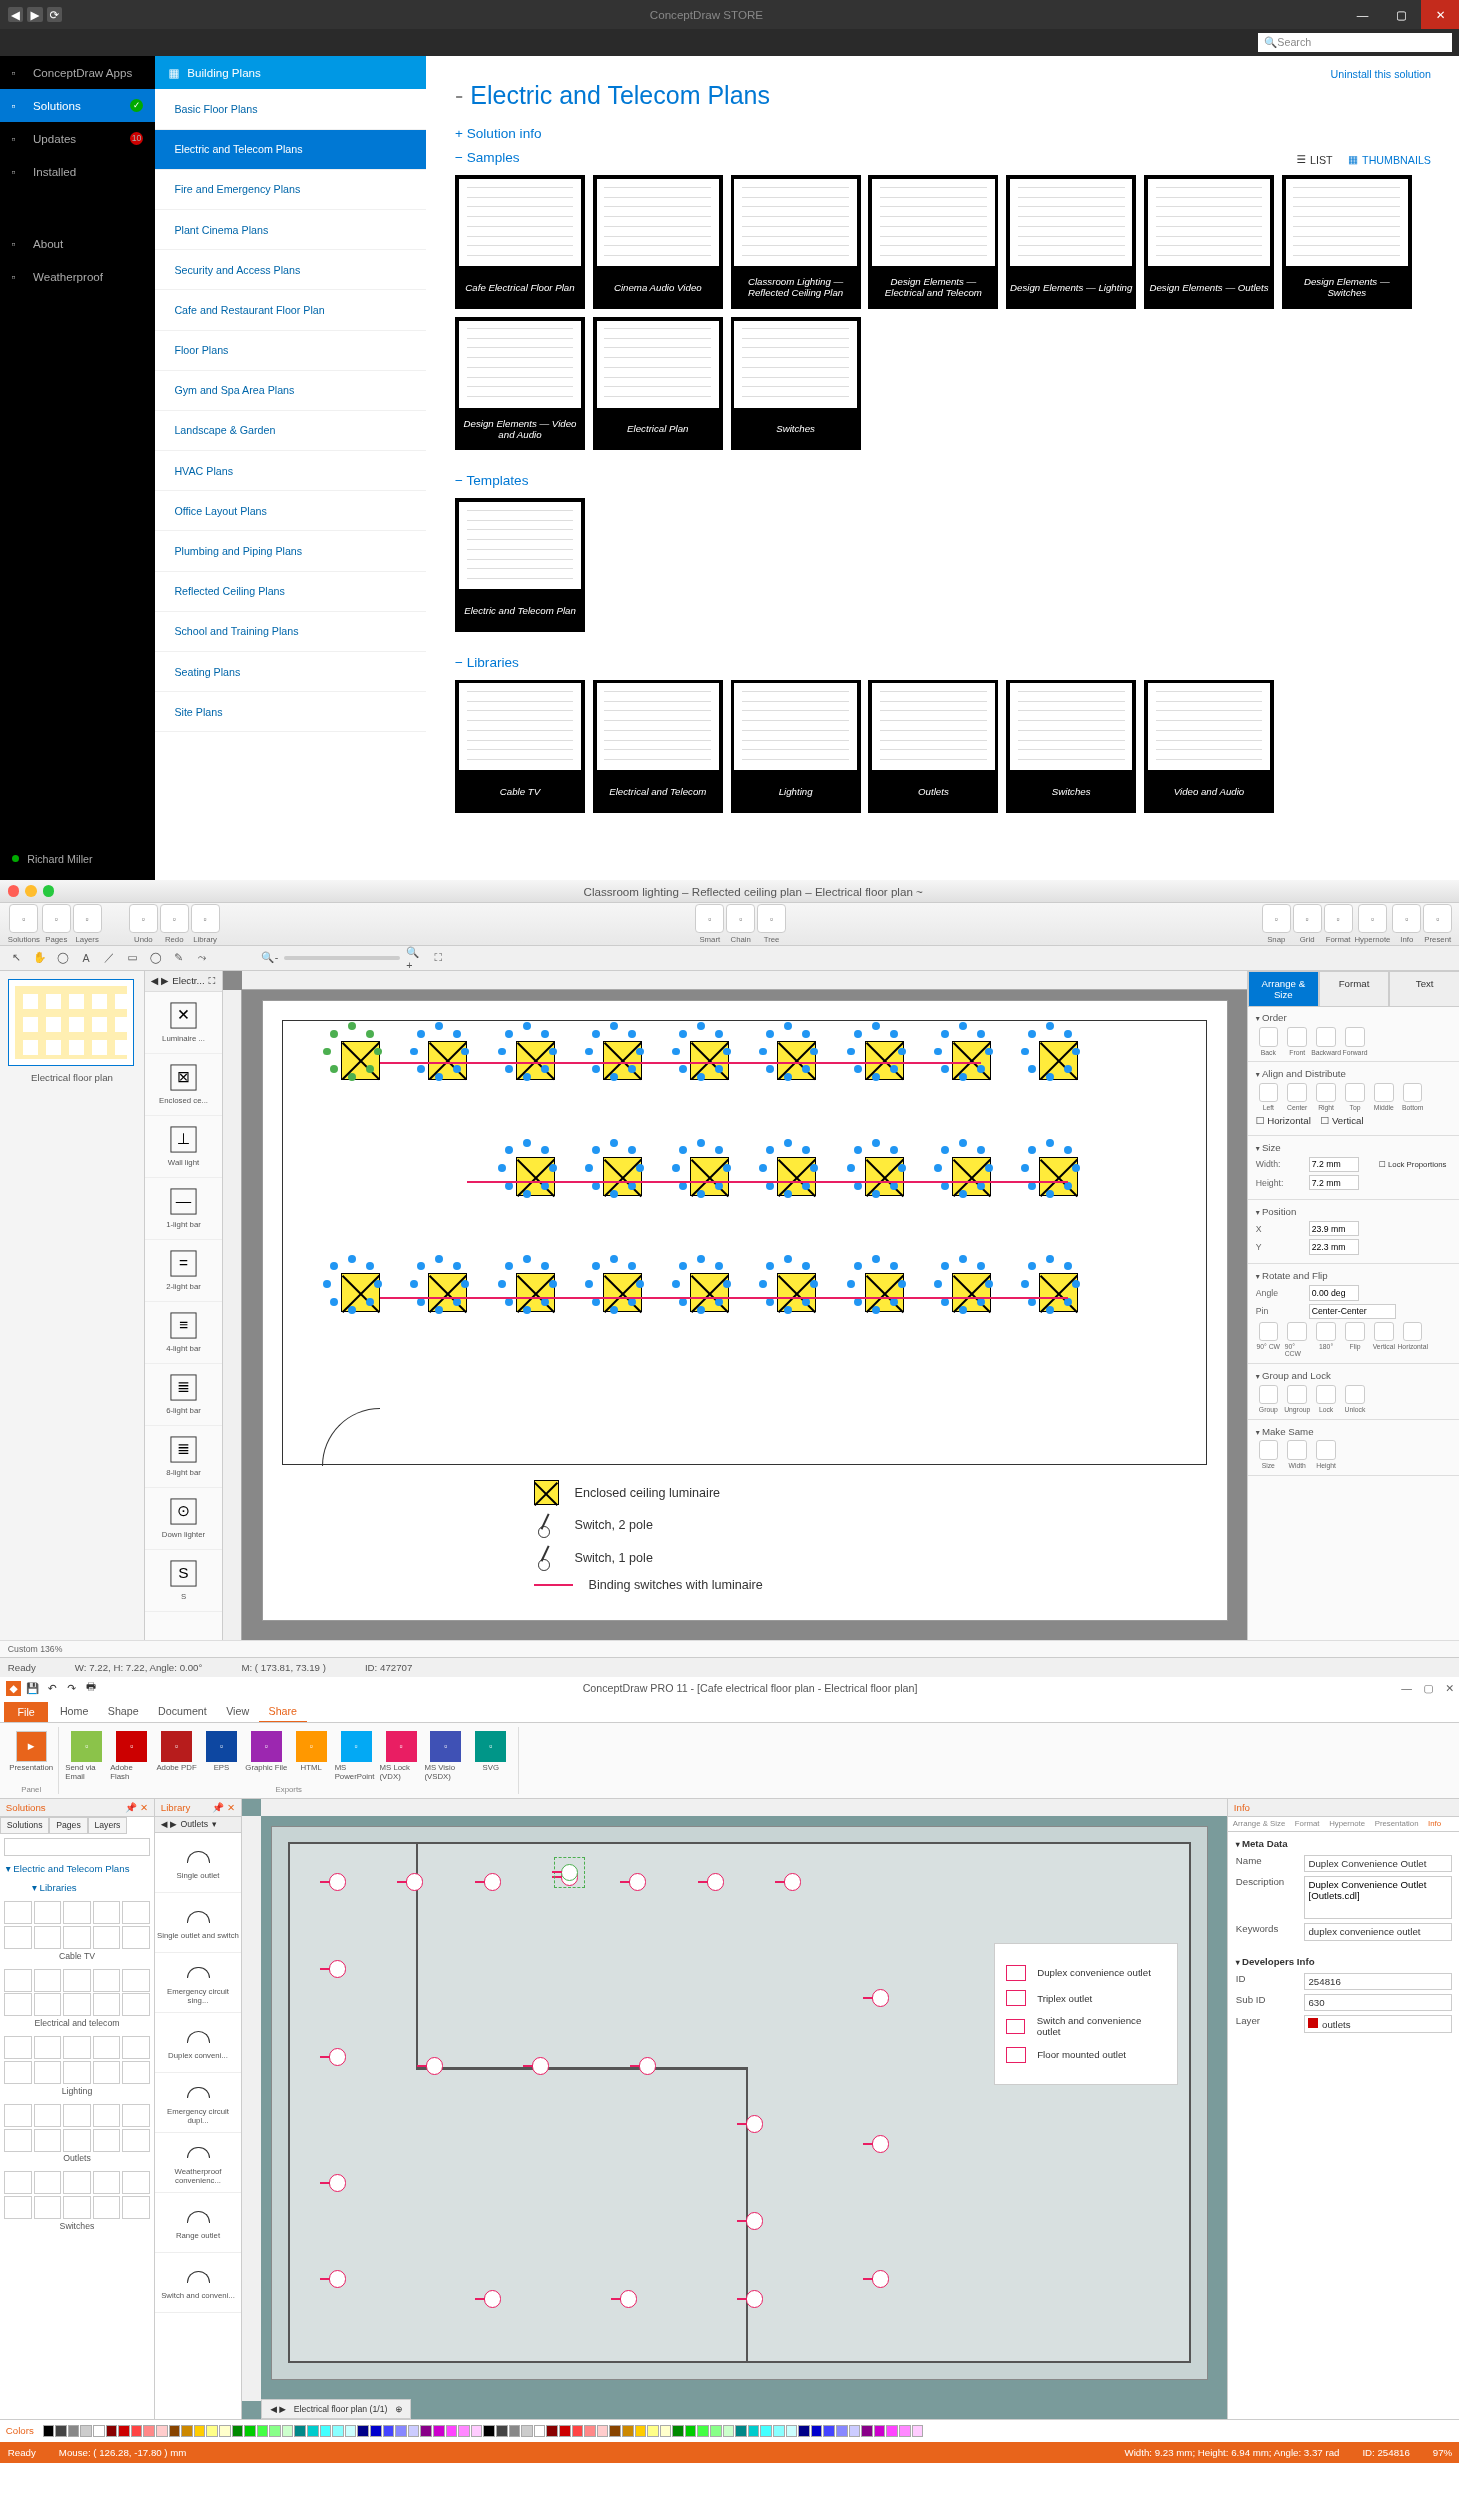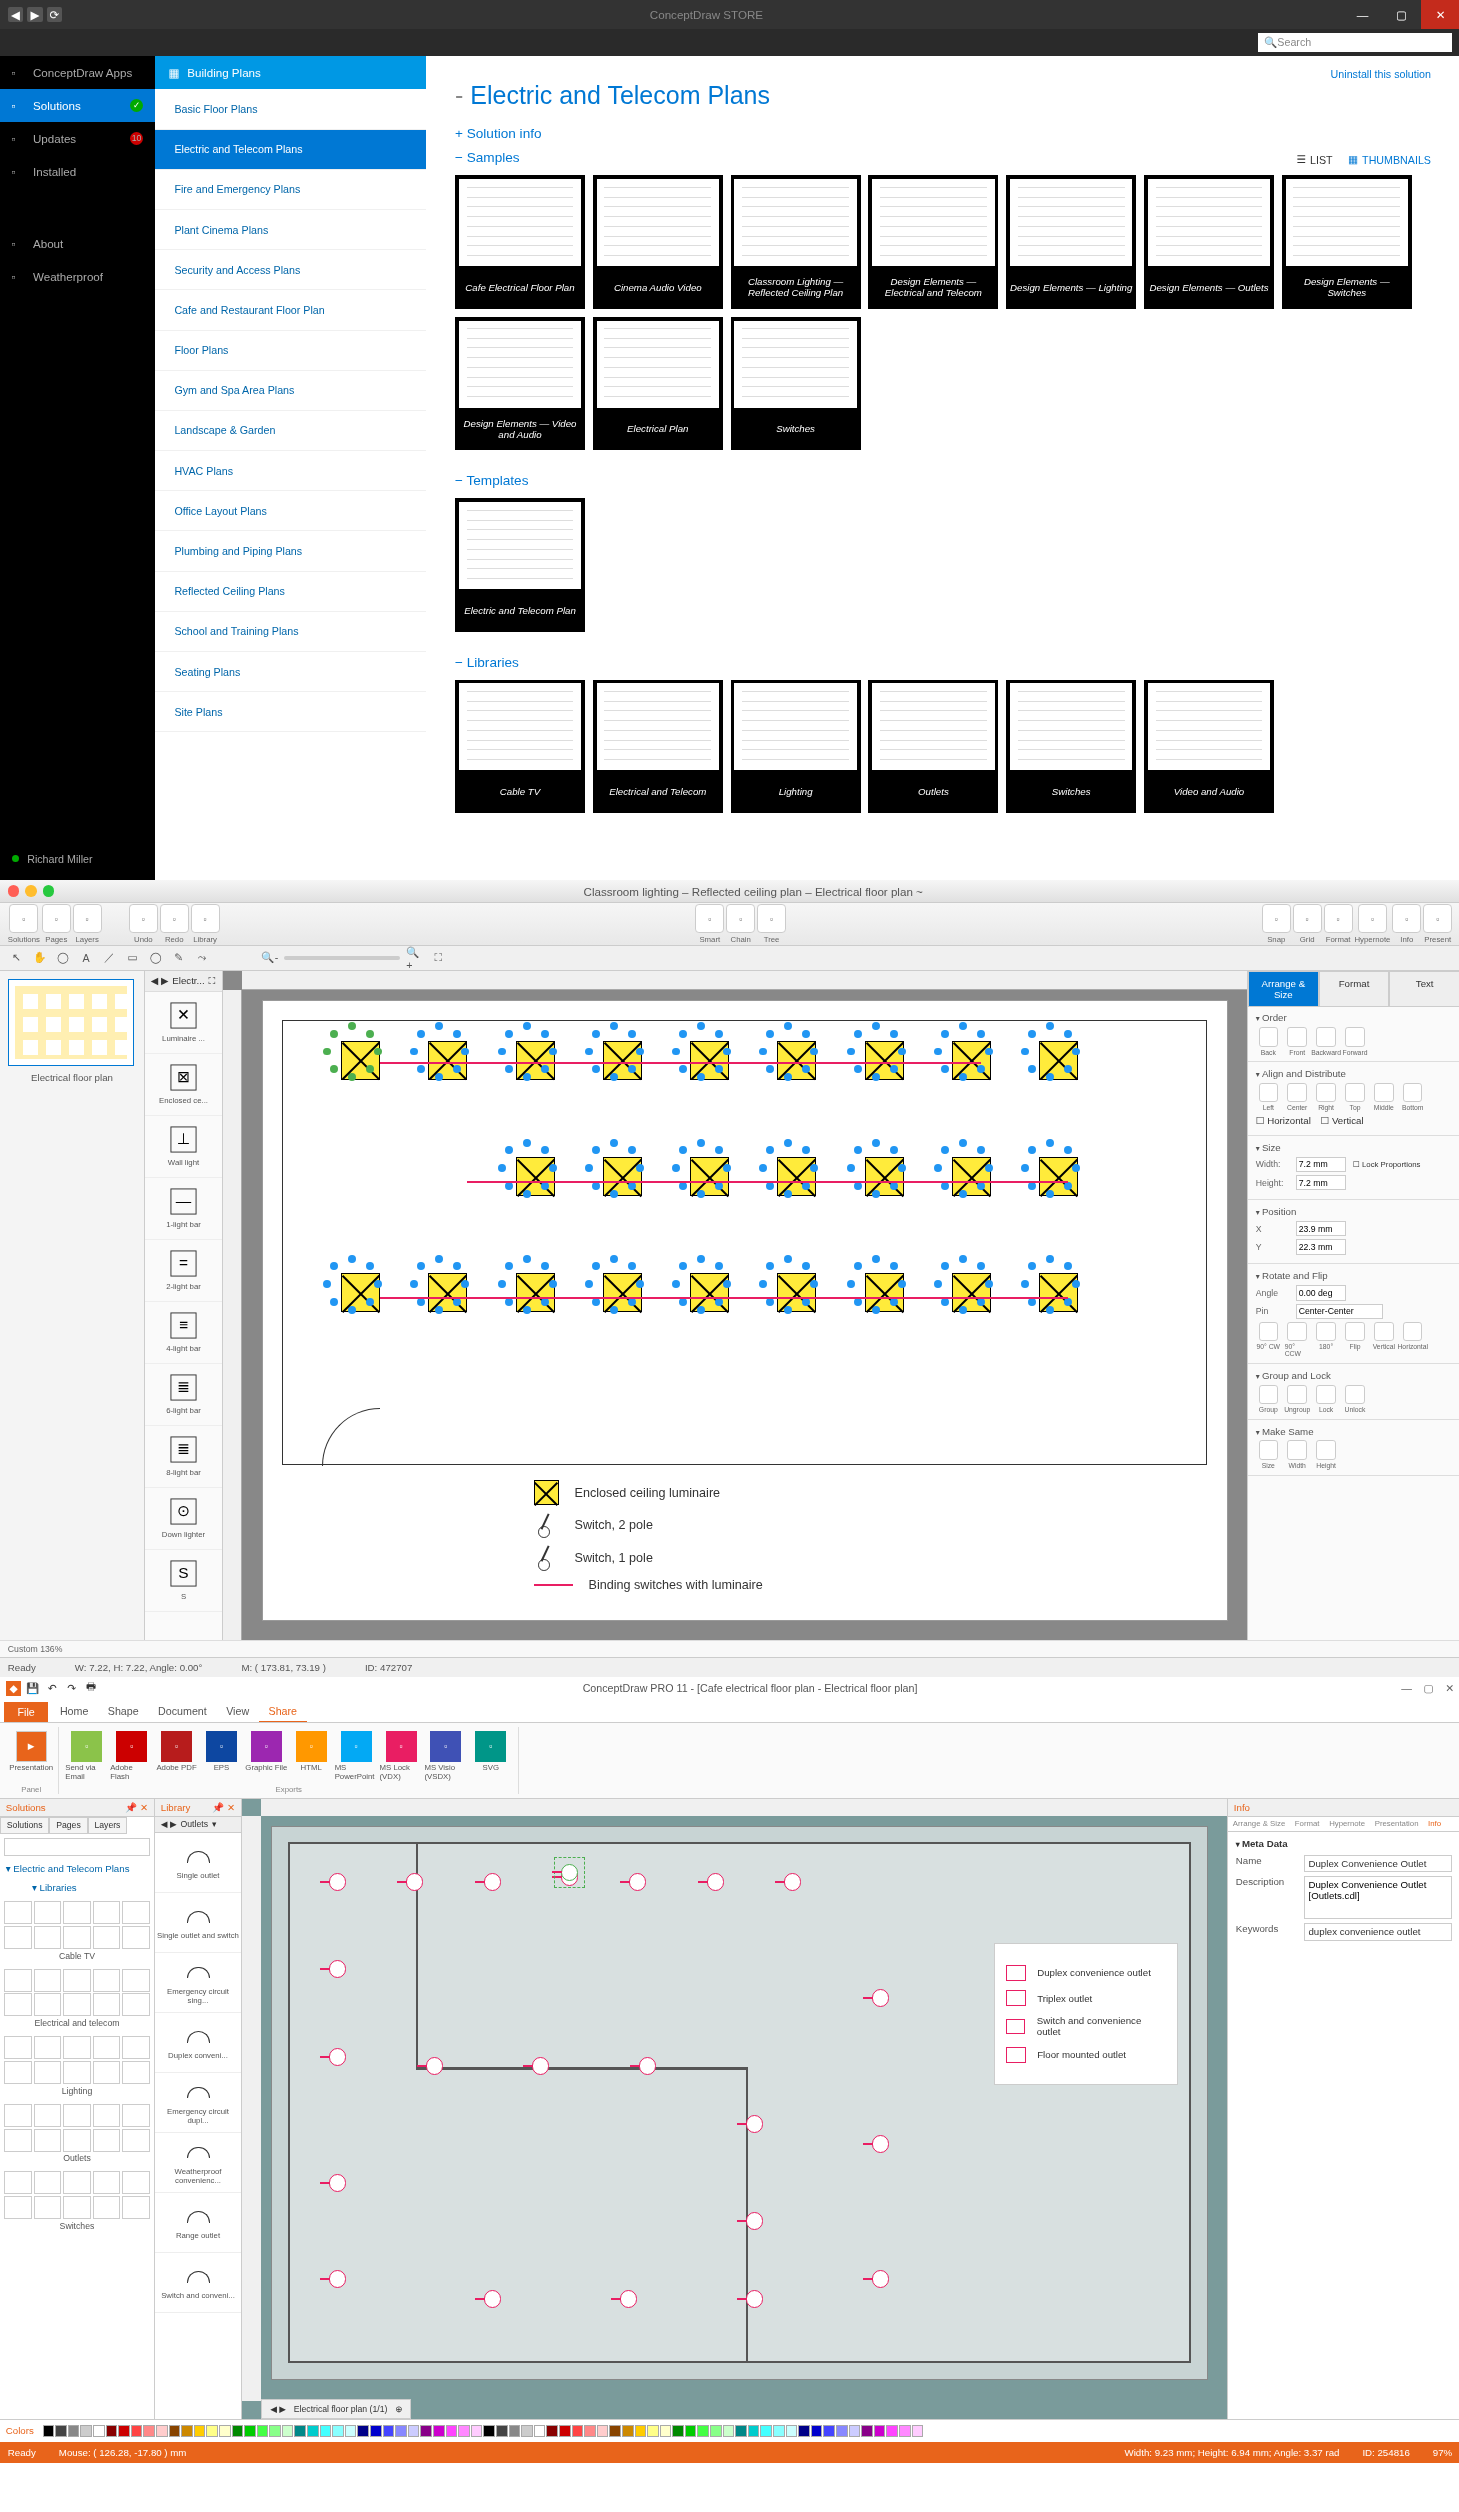--- a/index.html
+++ b/index.html
@@ -93,21 +93,21 @@
 .mac-inspector { width: 213px; background: #fafafa; border-left: 1px solid #ccc; font-size: 9.7px; }
 .mac-inspector .tabs { display: flex; }
 .mac-inspector .tabs span { flex: 1; padding: 5.8px; text-align: center; background: #eee; border: 1px solid #ccc; }
 .mac-inspector .tabs .sel { background: #0078d4; color: #fff; }
 .mac-inspector .sec { border-bottom: 1px solid #ddd; padding: 5.8px 7.8px; }
 .mac-inspector .sec-h { font-size: 9.7px; color: #555; margin-bottom: 3.9px; }
 .mac-inspector .sec-h::before { content: "▾ "; font-size: 7.8px; }
 .mac-inspector .brow { display: flex; gap: 3.9px; flex-wrap: wrap; }
 .mac-inspector .bic { width: 25px; display: flex; flex-direction: column; align-items: center; font-size: 6.8px; color: #666; gap: 1.9px; }
 .mac-inspector .bic .bi { width: 19.4px; height: 19.4px; background: #fff; border: 1px solid #ccc; border-radius: 2.9px; }
-.mac-inspector .frow { display: flex; align-items: center; gap: 7px; margin: 2.9px 0; }
+.mac-inspector .frow { display: flex; align-items: center; gap: 20px; margin: 2.9px 0; }
 .mac-inspector .frow label { width: 33px; font-size: 8.7px; color: #666; }
 .mac-inspector .frow input { width: 50px; height: 15.5px; font-size: 8.7px; border: 1px solid #ccc; padding: 0 1.9px; }
 .mac-status { height: 19.4px; background: #f0f0f0; border-top: 1px solid #ccc; display: flex; align-items: center; font-size: 9.7px; color: #555; padding: 0 7.8px; gap: 39px; }
 .mac-zoom { height: 17.4px; background: #f8f8f8; border-top: 1px solid #ddd; font-size: 8.7px; display: flex; align-items: center; padding: 0 7.8px; color: #666; }
 
 
 .win { background: #fff; font-size: 10.7px; color: #333; }
 .win-qat { height: 23px; background: #fff; display: flex; align-items: center; padding: 0 5.8px; gap: 3.9px; }
 .win-qat .q { width: 15.5px; height: 15.5px; display: flex; align-items: center; justify-content: center; }
 .win-qat .title { flex: 1; text-align: center; font-size: 10.7px; color: #555; }
@@ -1355,20 +1355,35 @@
             <label>Name</label>
             <div class="val">Duplex Convenience Outlet</div>
           </div>
         <div class="irow">
             <label>Description</label>
             <textarea class="val" style="">Duplex Convenience Outlet [Outlets.cdl]</textarea>
           </div>
         <div class="irow">
             <label>Keywords</label>
             <div class="val">duplex convenience outlet</div>
+          </div>
+      </div>
+      <div class="isec">
+        <div class="isec-h">Developers Info</div>
+        <div class="irow">
+            <label>ID</label>
+            <div class="val">254816</div>
+          </div>
+        <div class="irow">
+            <label>Sub ID</label>
+            <div class="val">630</div>
+          </div>
+        <div class="irow">
+            <label>Layer</label>
+            <div class="val"><span style="width:9.7px;height:9.7px;background:#c00;display:inline-block;margin-right:3.9px"></span><span>outlets</span></div>
           </div>
       </div>
     </div>
   </div>
   <div class="win-colors">
     <span class="ct">Colors</span>
     <span id="win-swatches" style="display:flex;gap:1px">
         <div class="sw" style="background: rgb(0, 0, 0);"></div>
         <div class="sw" style="background: rgb(68, 68, 68);"></div>
         <div class="sw" style="background: rgb(136, 136, 136);"></div>

